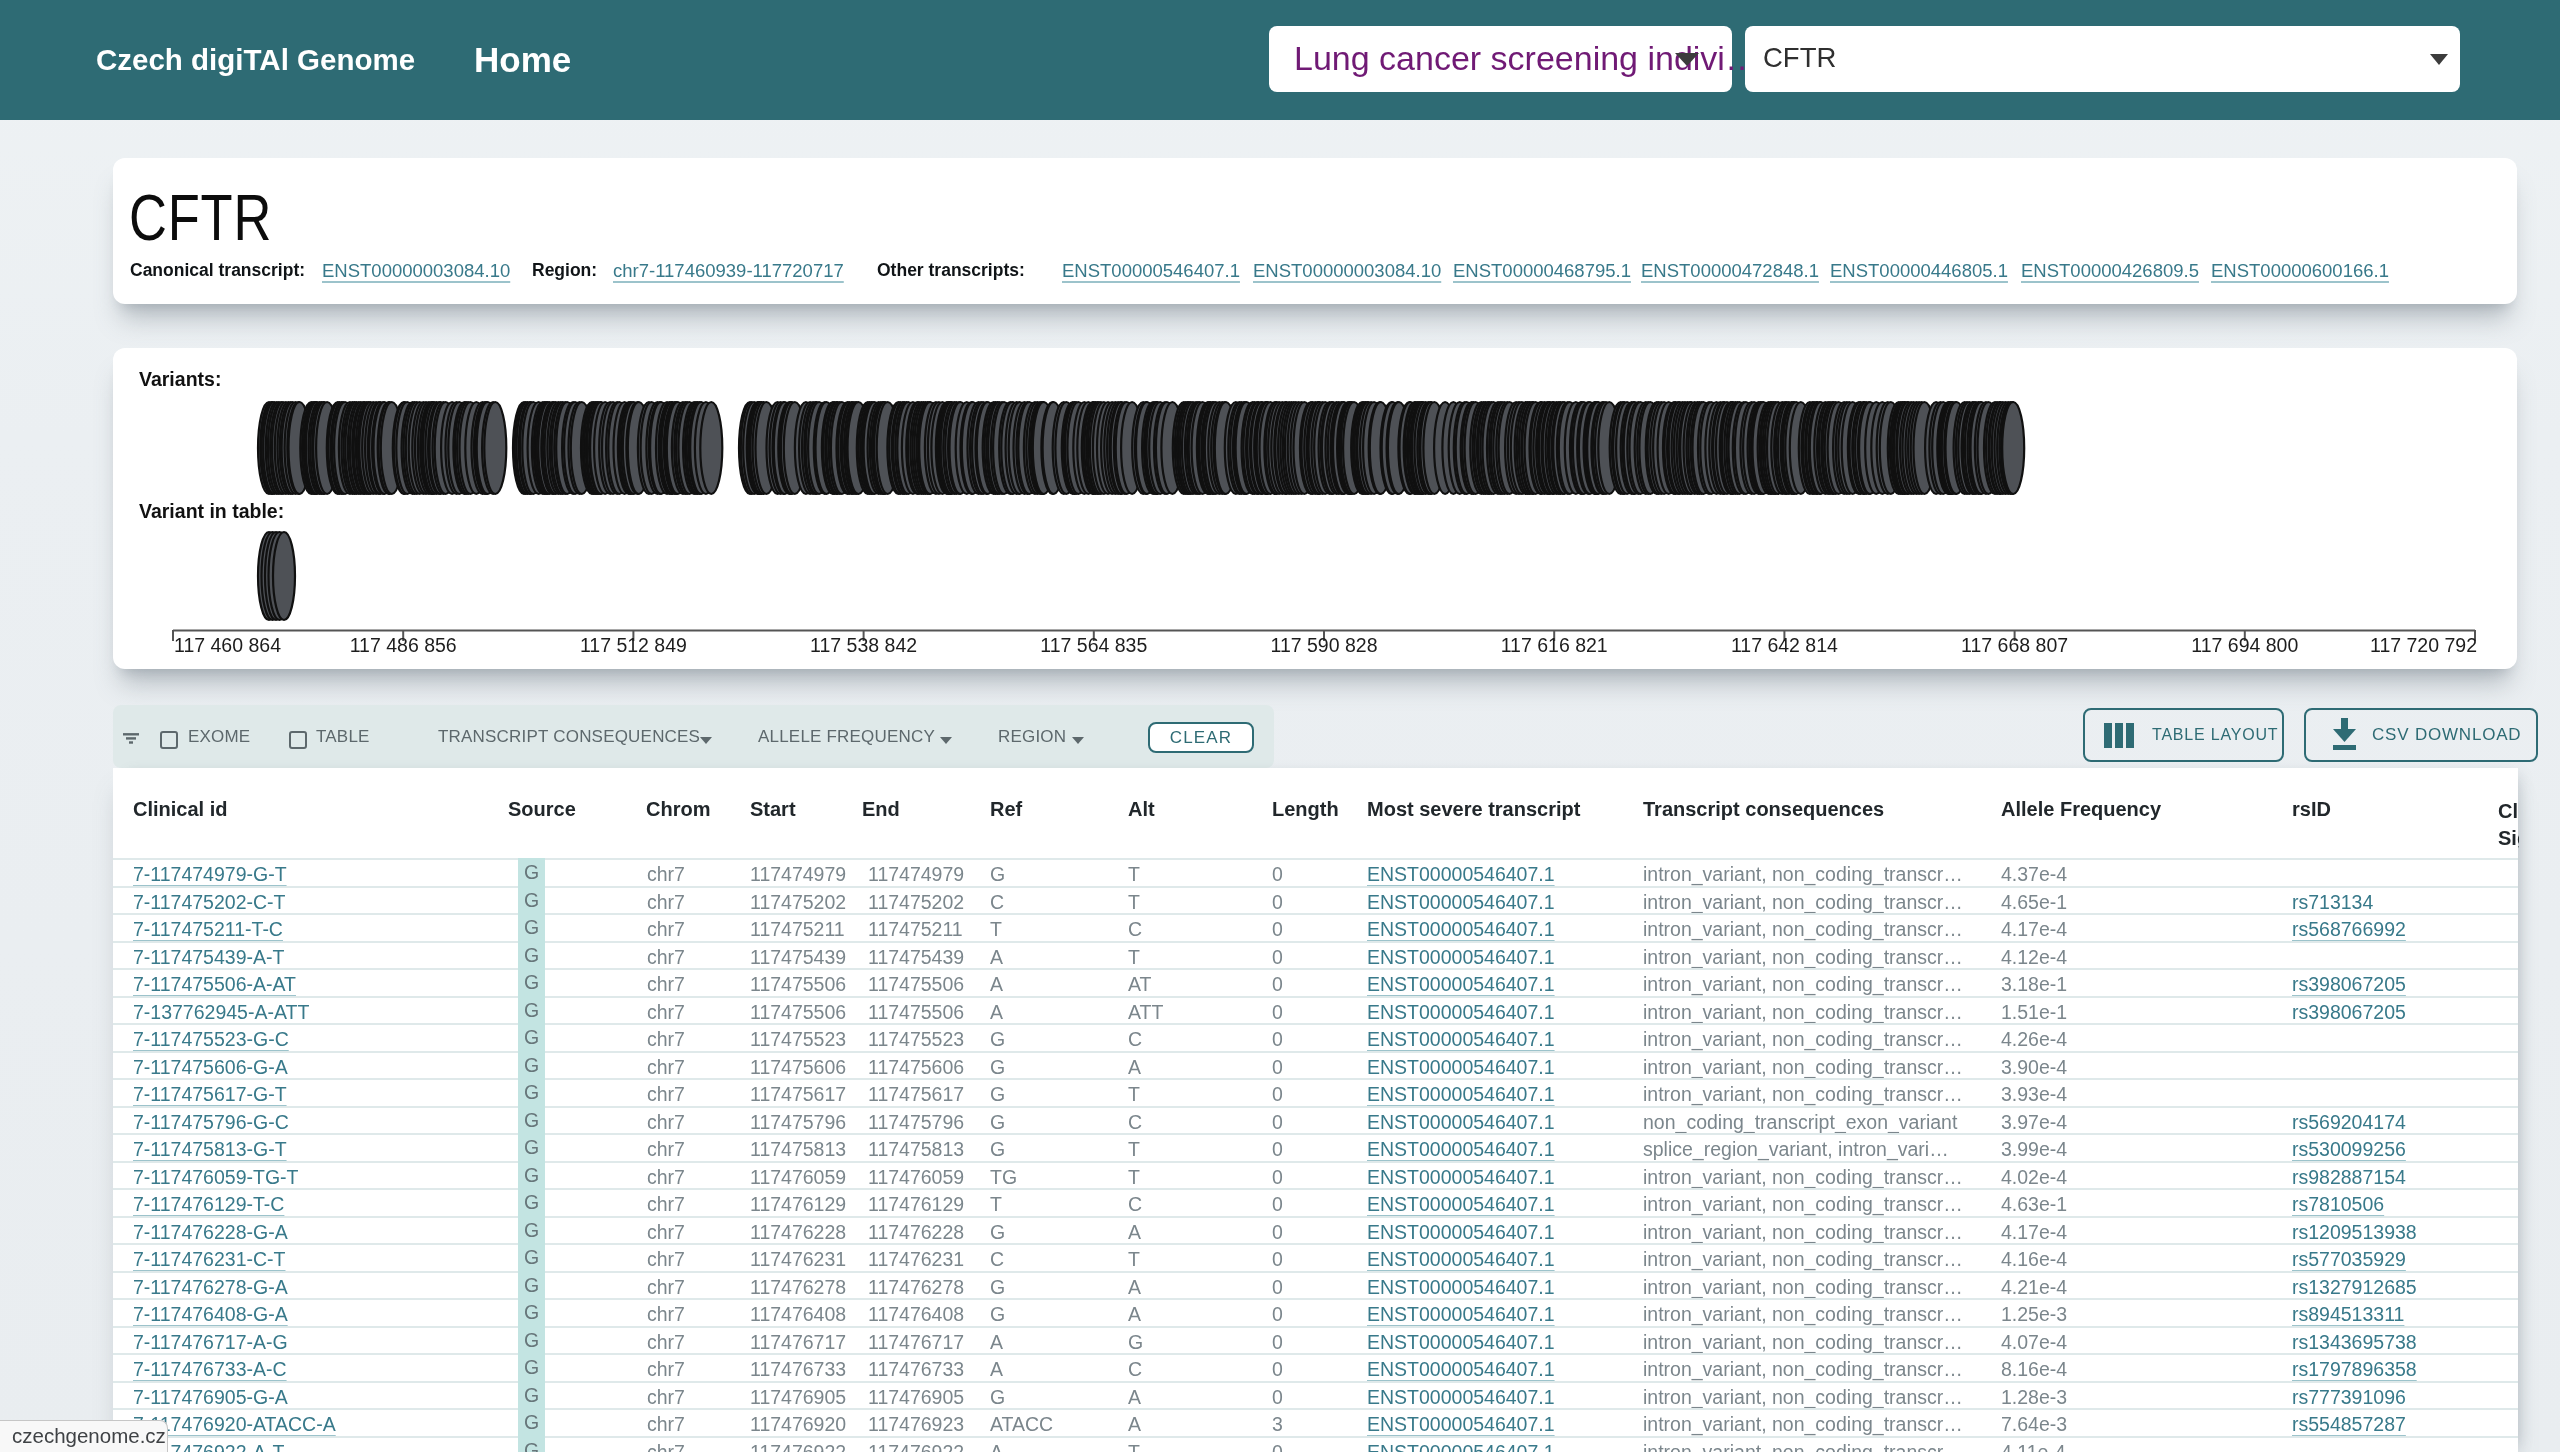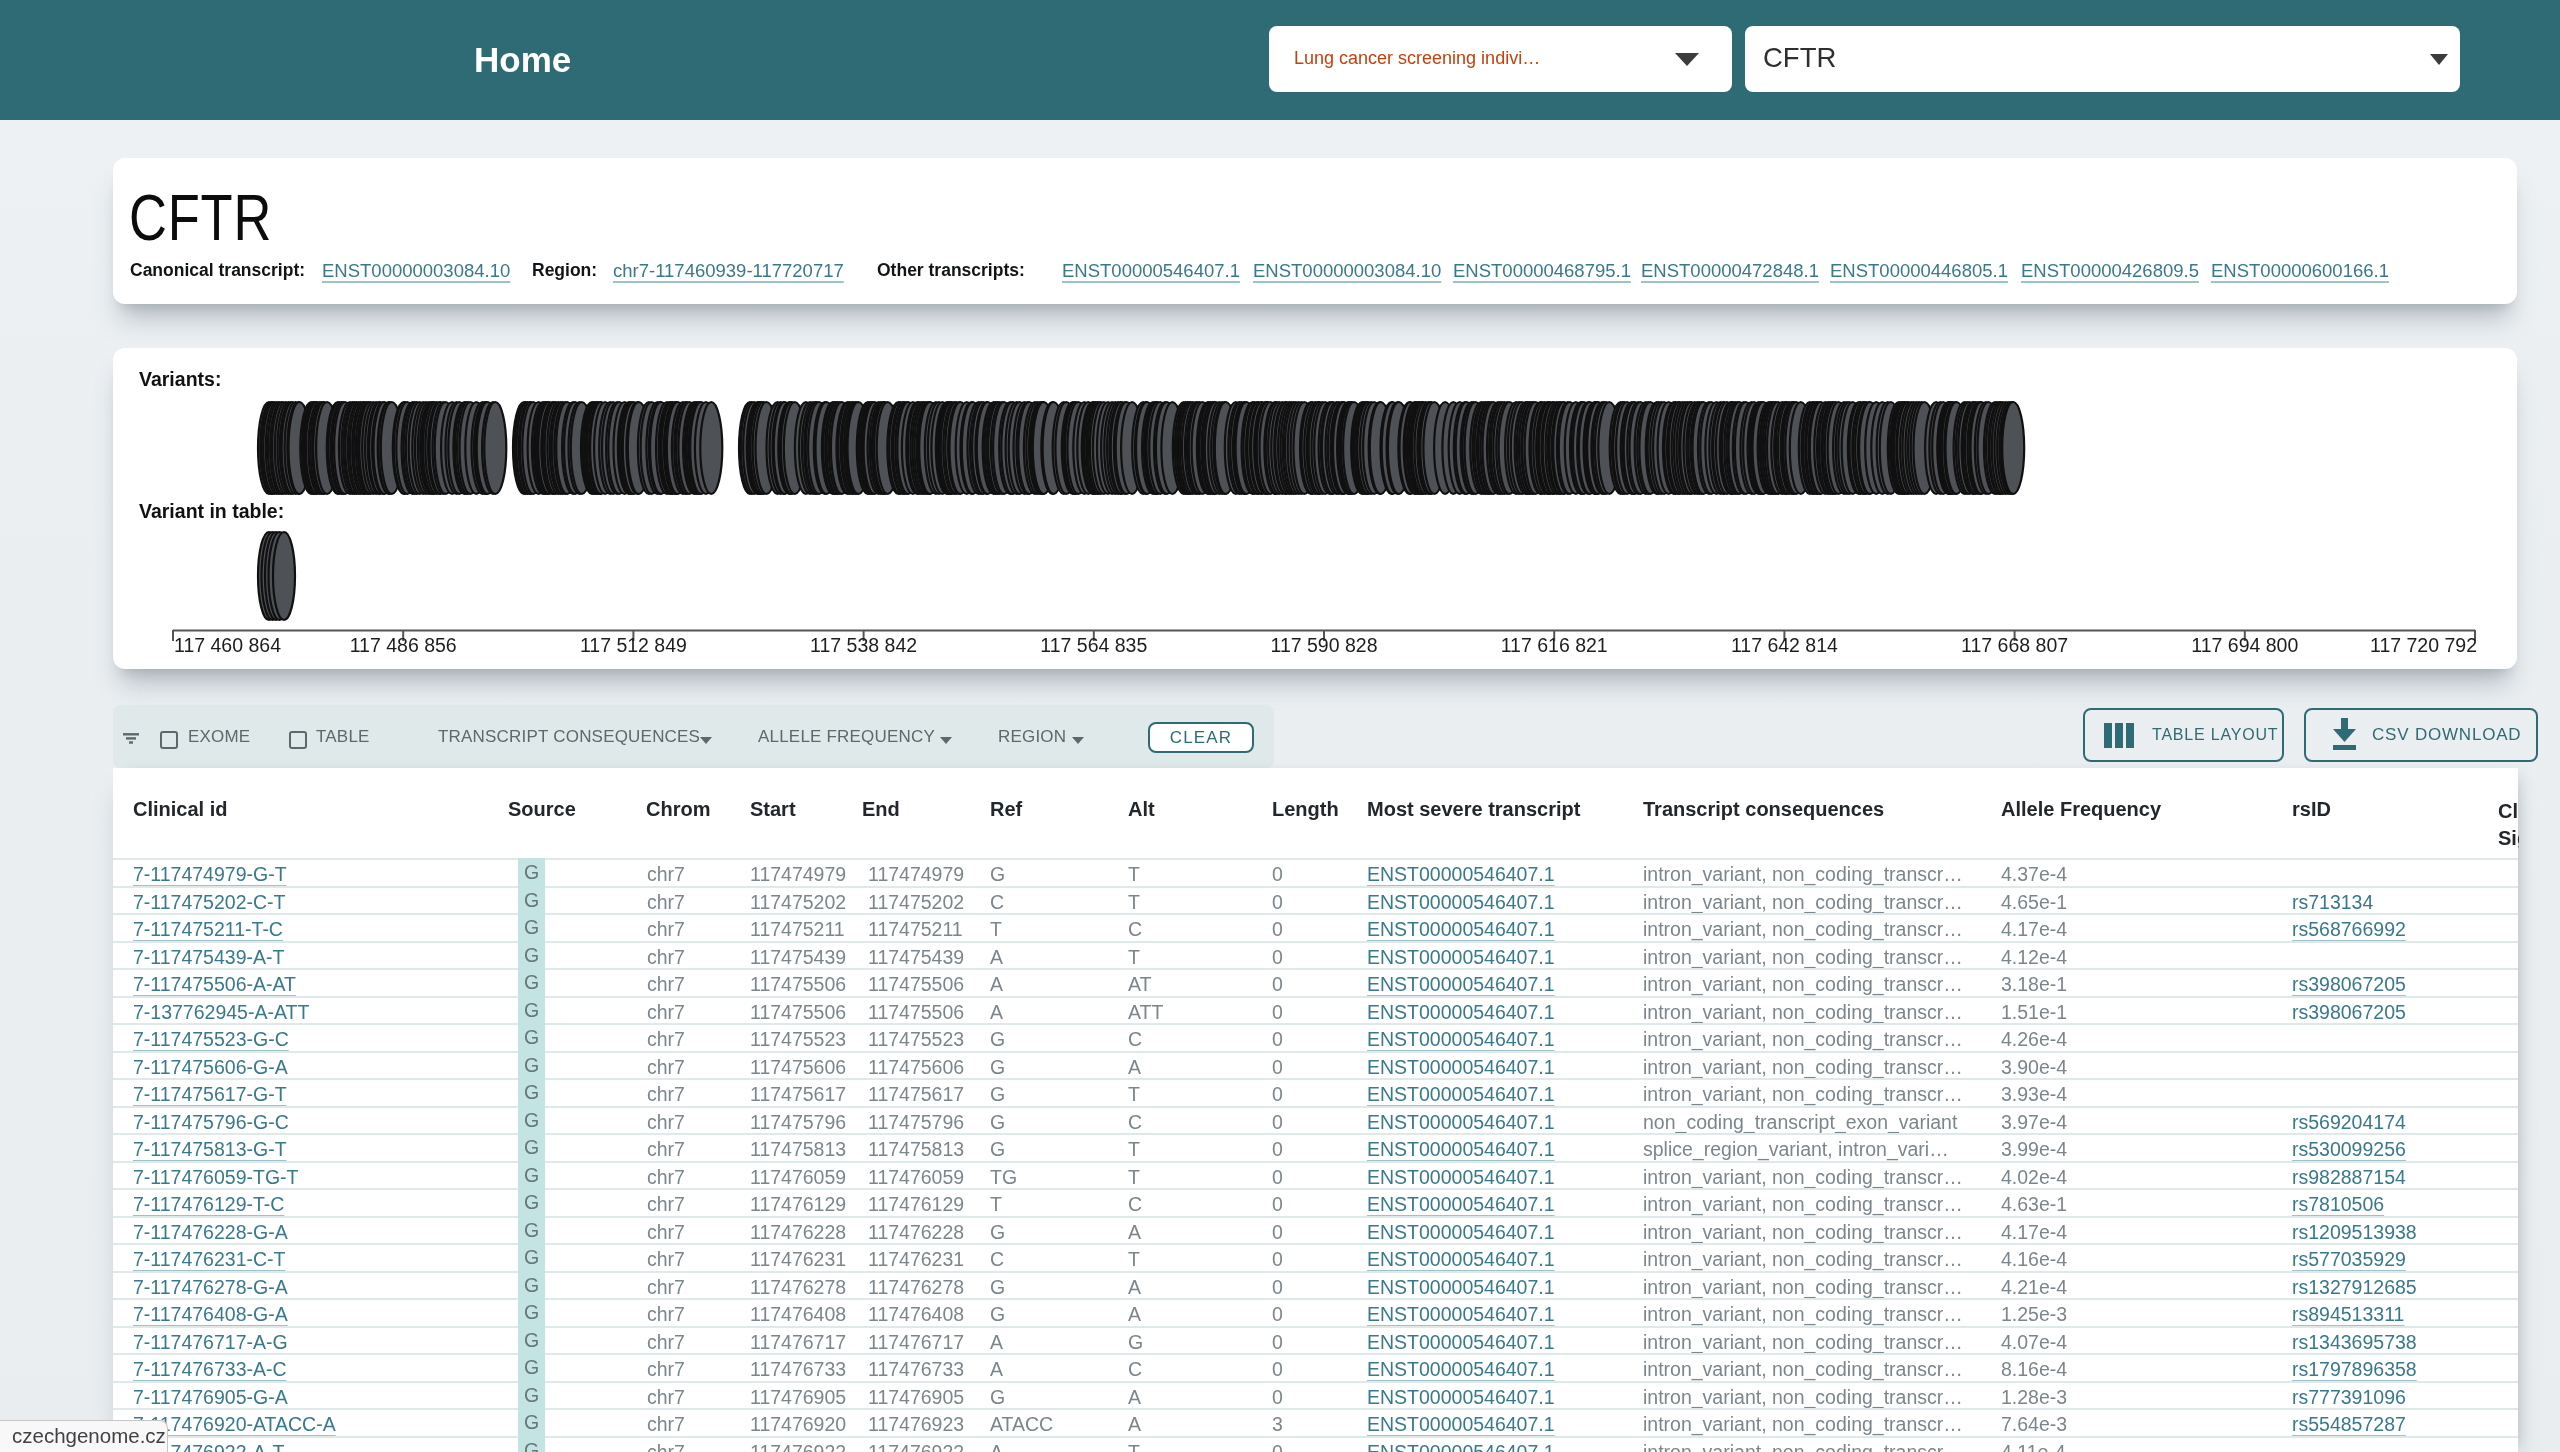--- a/index.html
+++ b/index.html
@@ -1,21 +1,21 @@
 <!DOCTYPE html>
 <html><head><meta charset="utf-8">
 <style>
 * { margin:0; padding:0; box-sizing:border-box; }
 html,body { width:2560px; height:1452px; overflow:hidden; }
 body { font-family:"Liberation Sans", sans-serif; background:linear-gradient(180deg,#eef2f4 0%,#ebeff2 30%,#e9edf0 100%); position:relative; }
 .nav { position:absolute; left:0; top:0; width:2560px; height:120px; background:#2e6b74; }
 .brand { position:absolute; left:96px; top:0; line-height:120px; color:#fff; font-size:29.5px; font-weight:bold; }
 .navlink { position:absolute; top:0; line-height:120px; color:#fff; font-size:35px; font-weight:bold; }
 .dd { position:absolute; top:26px; height:66px; background:#fff; border-radius:8px; }
-.dd .txt { position:absolute; left:25px; top:0; line-height:64px; font-size:18px; color:#c2410c; white-space:nowrap; }
+.dd .txt { position:absolute; left:25px; top:0; line-height:64px; font-size:34px; color:#701a75; white-space:nowrap; }
 .caret { position:absolute; width:0; height:0; border-left:12px solid transparent; border-right:12px solid transparent; border-top:13px solid #3c3c3c; }
 .card { position:absolute; background:#fff; border-radius:12px; box-shadow:0 22px 26px -8px rgba(95,108,118,.38), 0 10px 12px -8px rgba(95,108,118,.25); }
 .h1 { position:absolute; left:129px; top:186px; font-size:64px; line-height:64px; color:#0c0c0c; transform:scaleX(.82); transform-origin:0 0; letter-spacing:1px; }
 .mb { position:absolute; font-weight:bold; font-size:17.5px; color:#101417; white-space:nowrap; }
 .mm { position:absolute; font-size:18.5px; white-space:nowrap; }
 .meta { position:absolute; left:0; top:260px; width:2560px; height:26px; }
 .lnk { color:#38798a; text-decoration:underline; text-decoration-color:#9cc3cb; text-underline-offset:4px; text-decoration-thickness:1.5px; }
 .blab { font-weight:bold; font-size:19.5px; color:#111; position:absolute; }
 .toolbar { position:absolute; left:113px; top:705px; width:1161px; height:63px; background:#dfe9e9; border-radius:8px; }
 .tbtxt { position:absolute; top:0; line-height:63px; font-size:17px; color:#5d686c; letter-spacing:0.2px; white-space:nowrap; }
@@ -25,20 +25,21 @@
 .white { position:absolute; left:113px; top:768px; width:2405px; height:684px; background:#fff; box-shadow:0 18px 24px -8px rgba(95,108,118,.35), 8px 0 14px -8px rgba(95,108,118,.3); }
 .th { position:absolute; font-size:20px; font-weight:bold; color:#21272b; white-space:nowrap; }
 .row { position:absolute; left:113px; width:2405px; height:27.5px; border-top:2px solid #dfe9ea; font-size:19.5px; color:#7b868c; }
 .row span { position:absolute; top:3px; line-height:22px; white-space:nowrap; }
 .row .gb { top:-2px; height:29.5px; width:27px; background:#c3e4e2; text-align:center; color:#67767a; line-height:29.5px; }
 .row .lnk { color:#38798a; }
 .tooltip { position:absolute; left:0; top:1420px; width:168px; height:32px; background:#f8f8f8; border:1.5px solid #c6c6c6; border-left:none; border-bottom:none; border-radius:0 8px 0 0; font-size:20.5px; color:#3f4245; line-height:30px; padding-left:12px; }
 </style></head>
 <body>
 <div class="nav">
+  <div class="brand">Czech digiTAl Genome</div>
   <div class="navlink" style="left:474px">Home</div>
   <div class="dd" style="left:1269px;width:463px">
     <div class="txt">Lung cancer screening indivi…</div>
     <div class="caret" style="left:406px;top:27px"></div>
   </div>
   <div class="dd" style="left:1745px;width:715px">
     <div class="txt" style="color:#2f2f2f;font-size:27.5px;left:18px">CFTR</div>
     <div class="caret" style="right:12px;top:28px;border-left-width:9px;border-right-width:9px;border-top-width:11px"></div>
   </div>
 </div>

